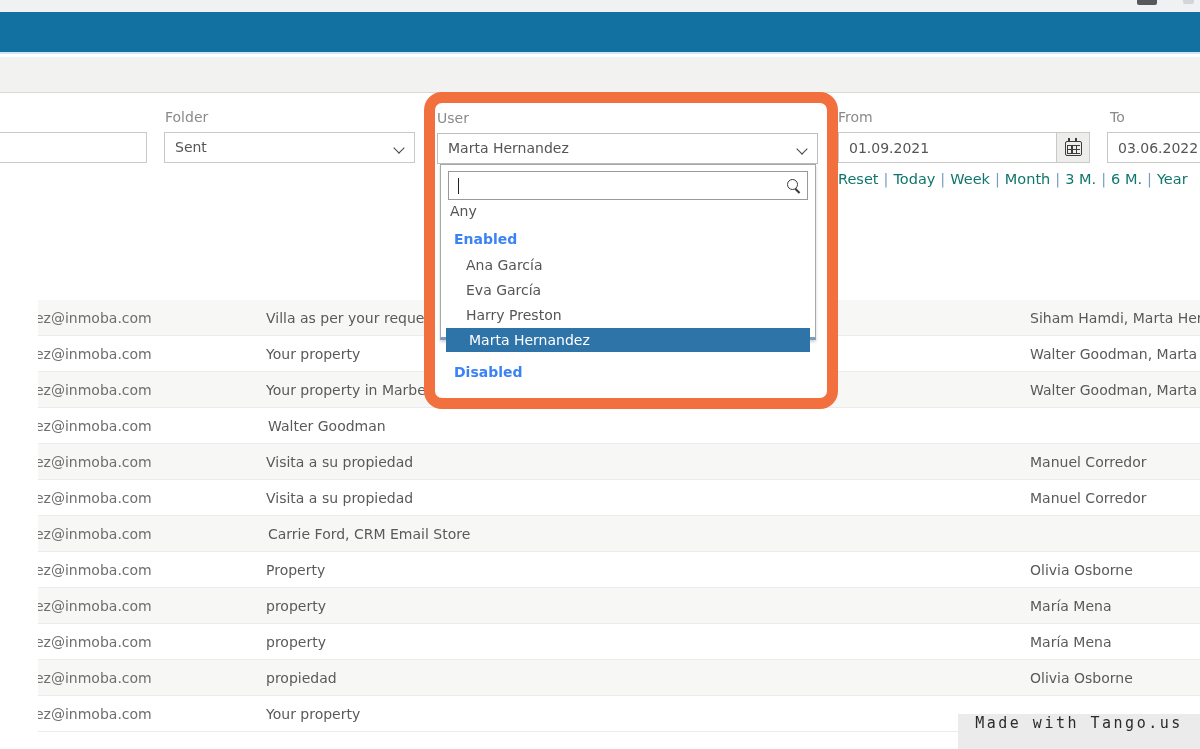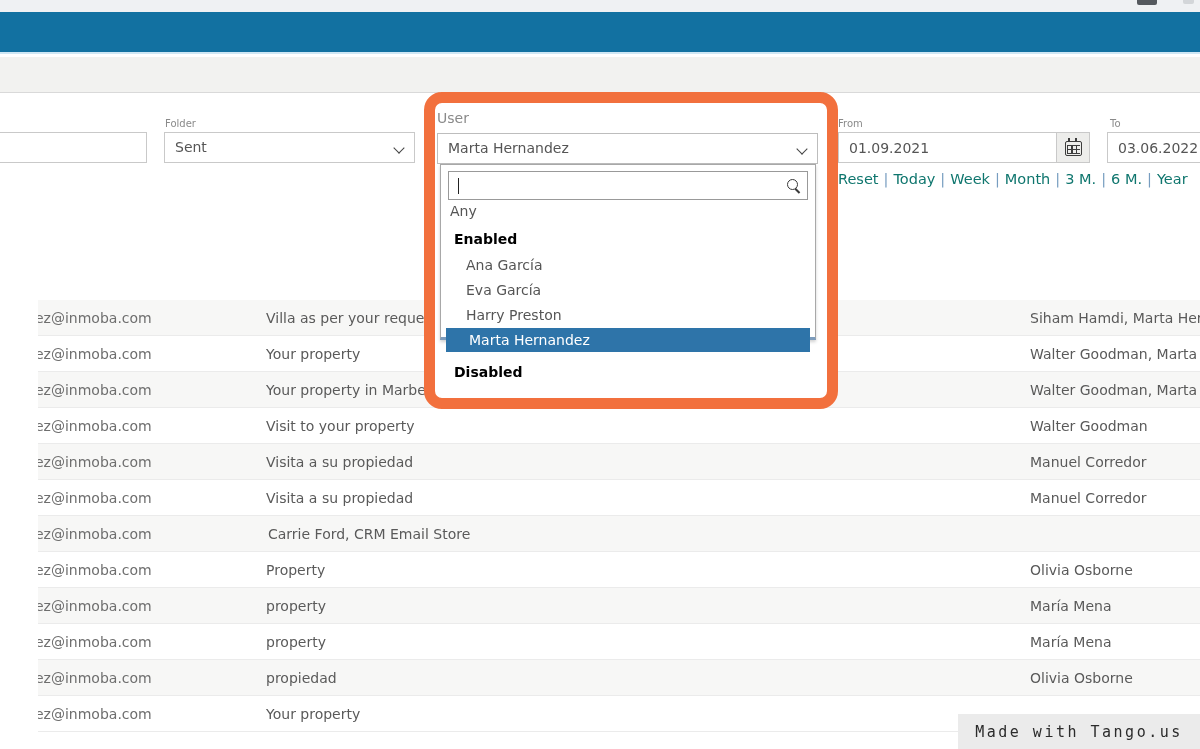--- a/index.html
+++ b/index.html
@@ -12,21 +12,21 @@
   .abs{position:absolute;box-sizing:border-box;}
 
   
   .top-strip{left:0;top:0;width:1200px;height:12px;background:#eff1f3;z-index:3;}
   .frag1{left:1137px;top:0;width:20px;height:5px;background:#55595e;border-radius:0 0 2px 2px;z-index:4;}
   .frag2{left:1183px;top:0;width:11px;height:4px;background:#d3d6d9;border-radius:0 0 2px 2px;z-index:4;}
   .blue-bar{left:0;top:12px;width:1200px;height:42px;background:#1271a1;border-bottom:2px solid #cfe7f4;z-index:3;}
   .subbar{left:0;top:57px;width:1200px;height:36px;background:#f2f2f0;border-bottom:1px solid #d9d9d9;z-index:3;}
 
   
-  .flabel{position:absolute;font-size:10px;color:#8a8a8a;line-height:15px;white-space:nowrap;margin-top:6px;}
+  .flabel{position:absolute;font-size:14px;color:#8a8a8a;line-height:15px;white-space:nowrap;}
   .fbox{position:absolute;box-sizing:border-box;height:31px;border:1px solid #c9c9c9;background:#fff;
         font-size:14px;color:#555;line-height:29px;padding:0 10px;white-space:nowrap;overflow:hidden;}
   input.fbox{outline:none;font-family:inherit;}
   .selectbox{cursor:pointer;}
   .chev{position:absolute;right:11px;top:11px;width:7px;height:7px;
         border-right:1.6px solid #444;border-bottom:1.6px solid #444;transform:rotate(45deg);pointer-events:none;}
   .cal-btn{position:absolute;box-sizing:border-box;width:34px;height:31px;background:#ededeb;border:1px solid #c9c9c9;
            cursor:pointer;display:flex;align-items:center;justify-content:center;}
   .cal{width:15px;height:13px;border:1.5px solid #3c3c3c;border-radius:2px;position:relative;margin-top:2px;}
   .cal:before{content:"";position:absolute;top:-4px;left:2px;width:2px;height:3px;background:#3c3c3c;box-shadow:7px 0 0 #3c3c3c;}
@@ -59,27 +59,27 @@
                font-size:14px;color:#555;line-height:29px;padding:0 10px;box-sizing:border-box;cursor:pointer;}
   .panel{position:absolute;left:5px;top:61px;width:376px;height:176px;background:#fff;box-sizing:border-box;
          border:1px solid #a8a8a8;border-bottom:3px solid #7d9cbc;box-shadow:0 2px 3px rgba(0,0,0,.18);}
   .searchwrap{position:absolute;left:7px;right:7px;top:6px;height:29px;border:1px solid #999;box-sizing:border-box;background:#fff;}
   .searchwrap input{position:absolute;left:8px;top:2px;right:28px;bottom:2px;border:none;outline:none;
                     font-family:inherit;font-size:14px;color:#333;background:transparent;}
   .caret{position:absolute;left:9px;top:6px;width:1px;height:16px;background:#222;}
   .mag{position:absolute;right:9px;top:7px;width:9px;height:9px;border:1.6px solid #3a3a3a;border-radius:50%;}
   .mag:after{content:"";position:absolute;left:8px;top:8px;width:6px;height:1.7px;background:#3a3a3a;transform:rotate(45deg);transform-origin:0 0;}
   .dd-item{position:absolute;font-size:14px;color:#555;white-space:nowrap;cursor:pointer;}
-  .dd-group{position:absolute;font-size:14px;font-weight:bold;color:#000000;white-space:nowrap;}
+  .dd-group{position:absolute;font-size:14px;font-weight:bold;color:#3b82f6;white-space:nowrap;}
   .dd-selected{position:absolute;left:5px;right:5px;top:163px;height:24px;background:#2e74a9;color:#fff;
                font-size:14px;line-height:24px;padding-left:23px;cursor:pointer;box-sizing:border-box;white-space:nowrap;}
 
   
   .watermark{left:958px;top:714px;width:242px;height:35px;background:#ebebeb;z-index:20;
-             display:flex;align-items:center;justify-content:center;
+             display:flex;justify-content:center;
              font-family:"DejaVu Sans Mono","Liberation Mono",monospace;
              font-size:15px;color:#2b2b2b;letter-spacing:2.5px;white-space:nowrap;}
 </style>
 </head>
 <body>
 
 <div class="abs top-strip"></div>
 <div class="abs frag1"></div>
 <div class="abs frag2"></div>
 <div class="abs blue-bar"></div>
@@ -122,21 +122,20 @@
       </div>
 
       <div class="trow">
         <div class="cell c-sender">ez@inmoba.com</div>
         <div class="cell c-subject">Your property in Marbella</div>
         <div class="cell c-recip">Walter Goodman, Marta Hernandez</div>
       </div>
 
       <div class="trow">
         <div class="cell c-sender">ez@inmoba.com</div>
-        <div class="cell c-subject">Visit to your property</div>
         <div class="cell c-recip">Walter Goodman</div>
       </div>
 
       <div class="trow">
         <div class="cell c-sender">ez@inmoba.com</div>
         <div class="cell c-subject">Visita a su propiedad</div>
         <div class="cell c-recip">Manuel Corredor</div>
       </div>
 
       <div class="trow">

